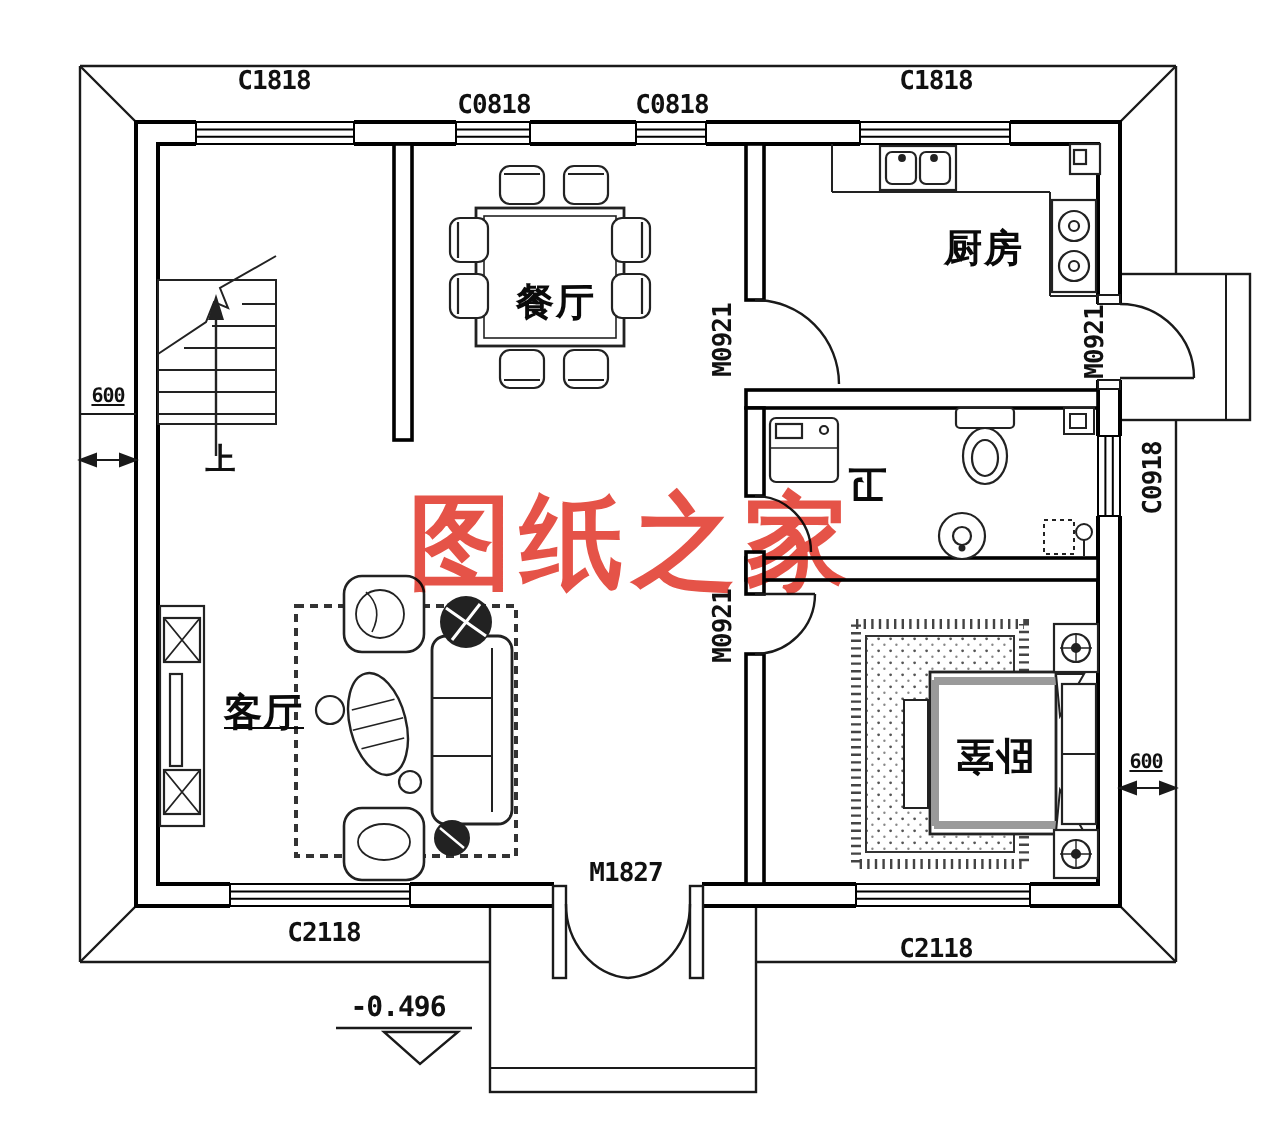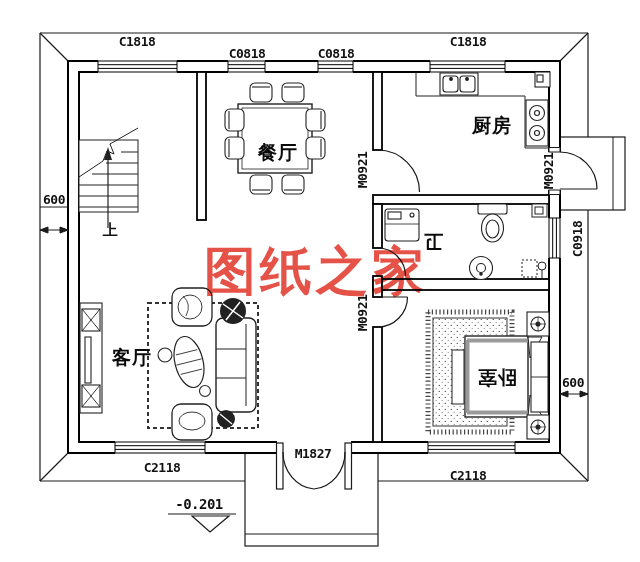--- a/index.html
+++ b/index.html
@@ -6,21 +6,21 @@
   .plan{position:relative;width:640px;height:562px;background:#fff;overflow:hidden;
         font-family:"Liberation Sans",sans-serif;}
   .plan svg{position:absolute;left:0;top:0;}
   .lbl{position:absolute;transform:translate(-50%,-50%);color:#111;
        font-family:"DejaVu Sans Mono","Liberation Mono",monospace;
        font-size:13px;font-weight:600;letter-spacing:-0.5px;white-space:nowrap;line-height:1;}
   .r90{transform:translate(-50%,-50%) rotate(-90deg);}
   .r180{transform:translate(-50%,-50%) rotate(180deg);}
   .room{font-family:"DejaVu Sans",sans-serif;font-size:19px;font-weight:700;
         letter-spacing:1px;color:#0a0a0a;}
-  .small{font-size:13px;}
+  .small{font-size:10px;text-decoration:underline;}
   .level{font-size:14px;}
   .up{font-size:15px;font-weight:700;font-family:"DejaVu Sans",sans-serif;}
   .watermark{position:absolute;left:316px;top:272px;transform:translate(-50%,-50%);
        font-family:"DejaVu Sans",sans-serif;font-size:52px;font-weight:700;
        letter-spacing:4px;white-space:nowrap;opacity:.88;mix-blend-mode:multiply;
        pointer-events:none;}
 </style>
 </head>
 <body>
 
@@ -294,28 +294,28 @@
 
 <div class="lbl" style="left:137px;top:41px;">C1818</div>
 <div class="lbl" style="left:247px;top:53px;">C0818</div>
 <div class="lbl" style="left:336px;top:53px;">C0818</div>
 <div class="lbl" style="left:468px;top:41px;">C1818</div>
 <div class="lbl r90" style="left:362px;top:170px;">M0921</div>
 <div class="lbl r90" style="left:548px;top:171px;">M0921</div>
 <div class="lbl r90" style="left:577px;top:239px;">C0918</div>
 <div class="lbl r90" style="left:362px;top:313px;">M0921</div>
 <div class="lbl" style="left:162px;top:467px;">C2118</div>
-<div class="lbl" style="left:313px;top:453px;">M1827</div>
+<div class="lbl" style="left:313px;top:437px;">M1827</div>
 <div class="lbl" style="left:468px;top:475px;">C2118</div>
 <div class="lbl small" style="left:54px;top:199px;">600</div>
 <div class="lbl small" style="left:573px;top:382px;">600</div>
-<div class="lbl level" style="left:199px;top:504px;">-0.201</div>
+<div class="lbl level" style="left:199px;top:504px;">-0.496</div>
 <div class="lbl up" style="left:110px;top:230px;">上</div>
 
 <div class="lbl room" style="left:278px;top:152px;">餐厅</div>
 <div class="lbl room" style="left:492px;top:125px;">厨房</div>
-<div class="lbl room" style="left:132px;top:357px;">客厅</div>
+<div class="lbl room" style="left:132px;top:357px;text-decoration:underline;">客厅</div>
 <div class="lbl room r180" style="left:433px;top:241px;">卫</div>
 <div class="lbl room r180" style="left:497px;top:377px;">卧室</div>
 
 <div class="watermark" id="wm" style="color: rgb(226, 59, 46);">图纸之家</div>
 
 </div>
 
 </body></html>

